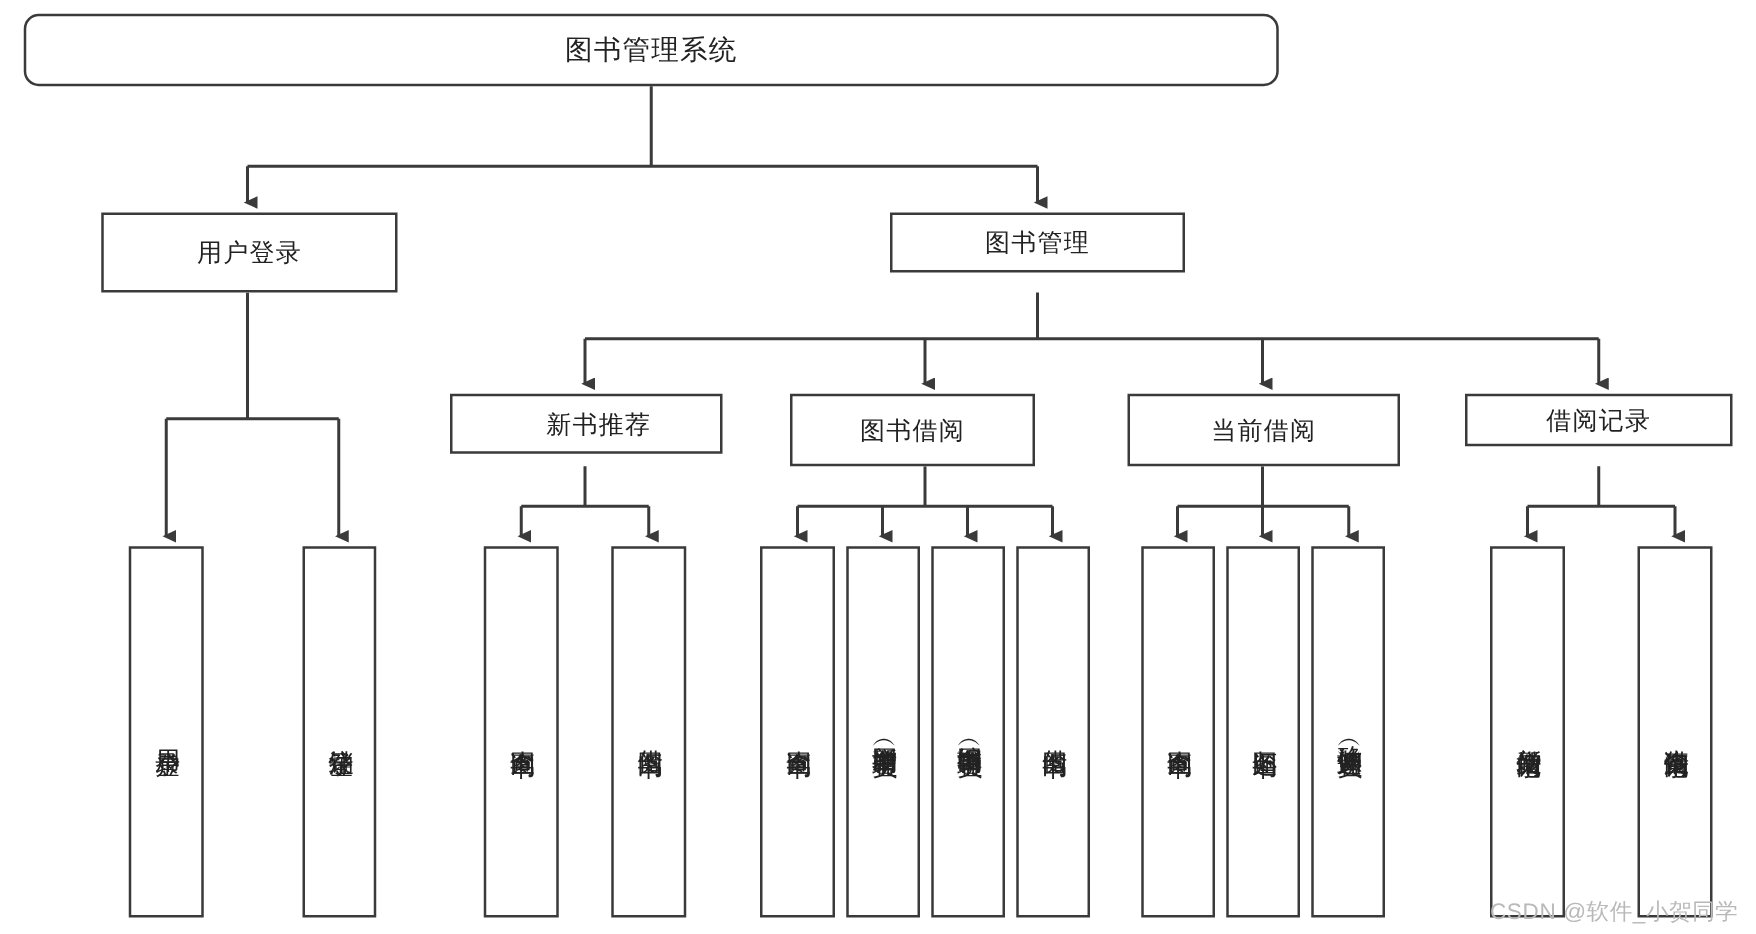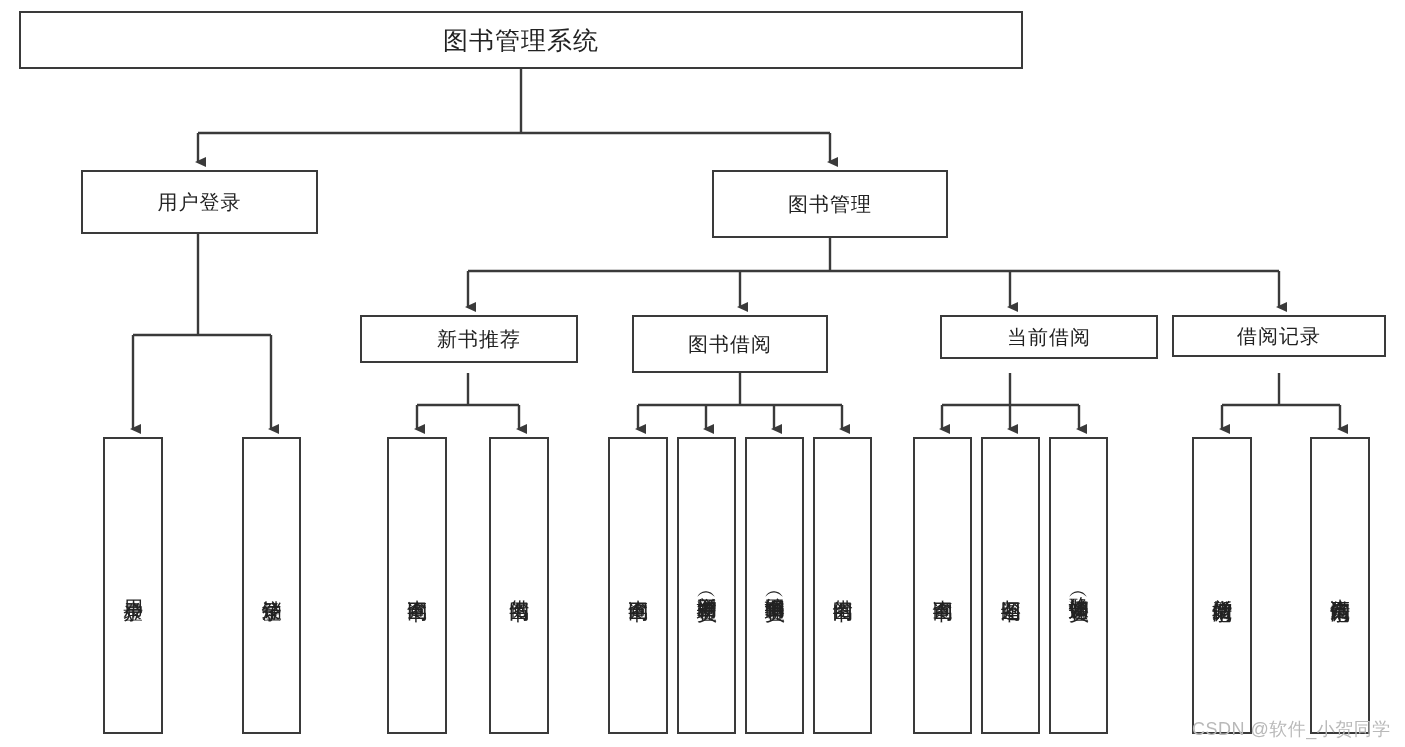--- a/index.html
+++ b/index.html
@@ -1,21 +1,21 @@
 <!DOCTYPE html>
 <html><head>
 <meta charset="utf-8">
 <style>
   html,body{margin:0;padding:0;background:#ffffff;}
   body{font-family:"Liberation Sans","DejaVu Sans",sans-serif;}
   #canvas{position:relative;width:1405px;height:747px;background:#ffffff;overflow:hidden;}
   .node{position:absolute;box-sizing:border-box;background:#ffffff;border:2px solid #3a3a3a;display:flex;align-items:center;justify-content:center;color:#222;}
   .node.horiz{font-size:20px;letter-spacing:1px;}
   .node.vert{writing-mode:vertical-rl;text-orientation:upright;font-size:20px;line-height:1.08;letter-spacing:1px;padding:6px 0;}
-  .node.title{font-size:25px;}
+  .node.title{font-size:22px;border-radius:12px;}
   svg.wires{position:absolute;left:0;top:0;width:1405px;height:747px;pointer-events:none;}
   .wm{position:absolute;color:#b9b9b9;font-size:18px;white-space:nowrap;letter-spacing:0.5px;}
 </style>
 </head>
 <body>
 
 <div id="canvas">
 
   <svg class="wires" viewBox="0 0 1405 747">
     <defs>
@@ -63,25 +63,25 @@
       <path d="M1279,373 L1279,405"></path>
       <path d="M1222,405 L1340,405"></path>
       <path d="M1222,405 L1222,429" marker-end="url(#ah)"></path>
       <path d="M1340,405 L1340,429" marker-end="url(#ah)"></path>
     </g>
   </svg>
 
   <div class="node horiz title" style="left:19px;top:11px;width:1004px;height:58px;">图书管理系统</div>
 
   <div class="node horiz" style="left:81px;top:170px;width:237px;height:64px;">用户登录</div>
-  <div class="node horiz" style="left:712px;top:170px;width:236px;height:68px;">图书管理</div>
+  <div class="node horiz" style="left:712px;top:170px;width:236px;height:48px;">图书管理</div>
 
   <div class="node horiz" style="left:360px;top:315px;width:218px;height:48px;padding-left:20px;">新书推荐</div>
   <div class="node horiz" style="left:632px;top:315px;width:196px;height:58px;">图书借阅</div>
-  <div class="node horiz" style="left:940px;top:315px;width:218px;height:44px;font-family:Liberation Serif, serif;">当前借阅</div>
+  <div class="node horiz" style="left:902px;top:315px;width:218px;height:58px;font-family:Liberation Serif, serif;">当前借阅</div>
   <div class="node horiz" style="left:1172px;top:315px;width:214px;height:42px;">借阅记录</div>
 
   <div class="node vert" style="left:103px;top:437px;width:60px;height:297px;">用户登录</div>
   <div class="node vert" style="left:242px;top:437px;width:59px;height:297px;">注销登录</div>
 
   <div class="node vert" style="left:387px;top:437px;width:60px;height:297px;">查询图书</div>
   <div class="node vert" style="left:489px;top:437px;width:60px;height:297px;">借阅图书</div>
 
   <div class="node vert" style="left:608px;top:437px;width:60px;height:297px;">查询图书</div>
   <div class="node vert" style="left:677px;top:437px;width:59px;height:297px;">新增图书（管理员）</div>

